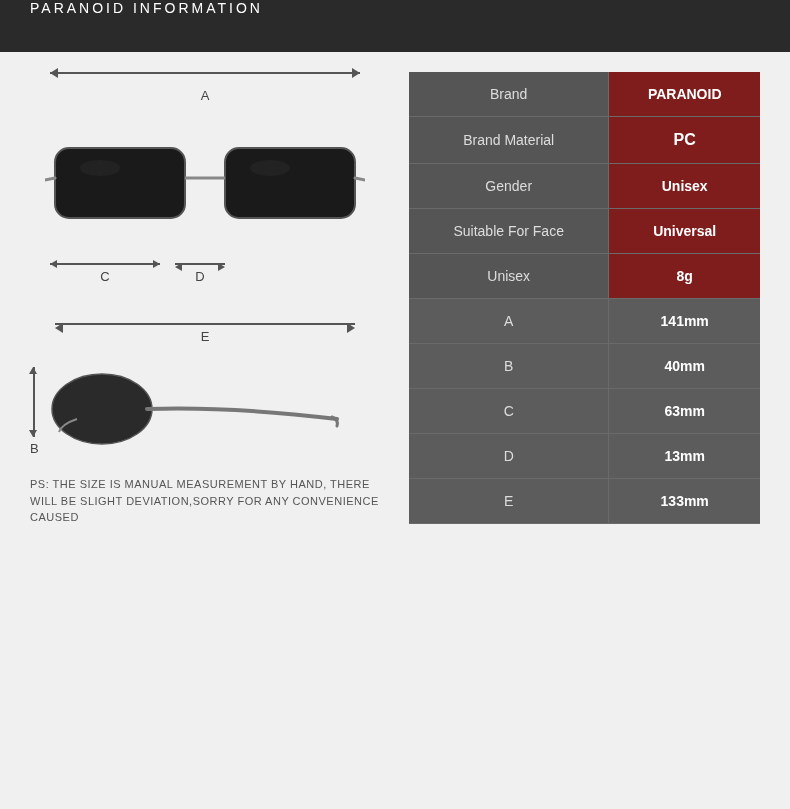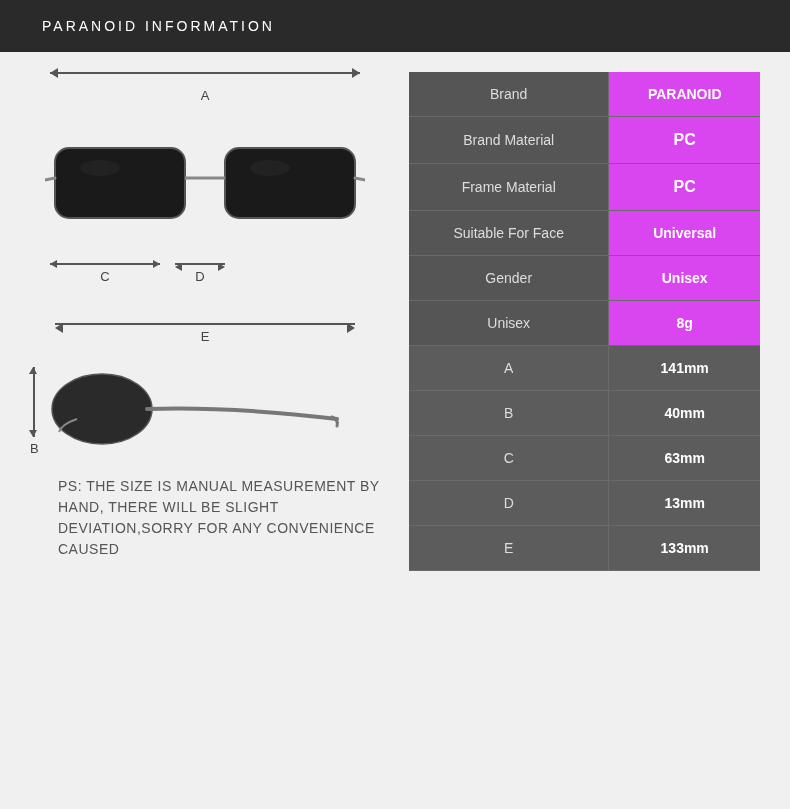--- a/index.html
+++ b/index.html
@@ -8,22 +8,21 @@
       height: 809px;
       background: #f0f0f0;
       font-family: Arial, sans-serif;
       overflow: hidden;
     }
 
     .header {
       background: #2a2a2a;
       height: 52px;
       display: flex;
-      align-items: center;
-      padding: 0 42px;
+      padding: 0 30px;
     }
 
     .header-title {
       color: #ffffff;
       font-size: 14px;
       letter-spacing: 3px;
       font-weight: normal;
     }
 
     .main-content {
@@ -191,27 +190,26 @@
       bottom: 0;
       left: -4px;
       width: 0;
       height: 0;
       border-left: 4px solid transparent;
       border-right: 4px solid transparent;
       border-top: 7px solid #555;
     }
 
     .footnote {
-      font-size: 14px;
+      font-size: 11px;
       color: #555;
       text-transform: uppercase;
       letter-spacing: 0.5px;
       margin-top: 8px;
       line-height: 1.5;
-      margin-left: 28px;
     }
 
     
     .right-panel {
       width: 360px;
       flex-shrink: 0;
       padding-left: 9px;
     }
 
     .info-table {
@@ -231,21 +229,21 @@
     }
 
     .info-table .label-cell {
       background: #555555;
       color: #ddd;
       font-weight: normal;
       border-right: 1px solid #6a6a6a;
     }
 
     .info-table .value-cell {
-      background: #d946ef;
+      background: #7f1d1d;
       color: #ffffff;
       font-weight: bold;
     }
 
     .info-table .value-cell.large {
       font-size: 16px;
     }
 
     .info-table tr:nth-child(n+8) .label-cell,
     .info-table tr:nth-child(n+8) .value-cell {
@@ -373,32 +371,28 @@
         <tbody id="table-body">
             <tr>
               <td class="label-cell">Brand</td>
               <td class="value-cell">PARANOID</td>
             </tr>
             <tr>
               <td class="label-cell">Brand Material</td>
               <td class="value-cell large">PC</td>
             </tr>
             <tr>
-              <td class="label-cell">Frame Material</td>
-              <td class="value-cell large">PC</td>
+              <td class="label-cell">Gender</td>
+              <td class="value-cell">Unisex</td>
             </tr>
             <tr>
               <td class="label-cell">Suitable For Face</td>
               <td class="value-cell">Universal</td>
             </tr>
             <tr>
-              <td class="label-cell">Gender</td>
-              <td class="value-cell">Unisex</td>
-            </tr>
-            <tr>
               <td class="label-cell">Unisex</td>
               <td class="value-cell">8g</td>
             </tr>
             <tr class="meas-row">
               <td class="label-cell">A</td>
               <td class="value-cell">141mm</td>
             </tr>
             <tr class="meas-row">
               <td class="label-cell">B</td>
               <td class="value-cell">40mm</td>

